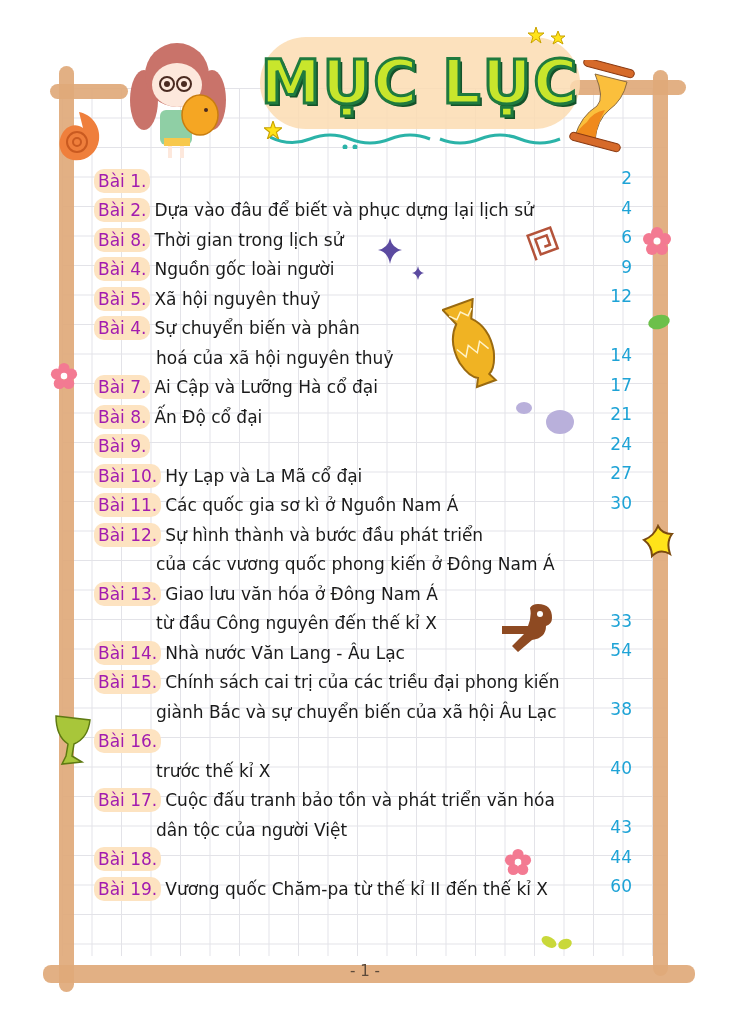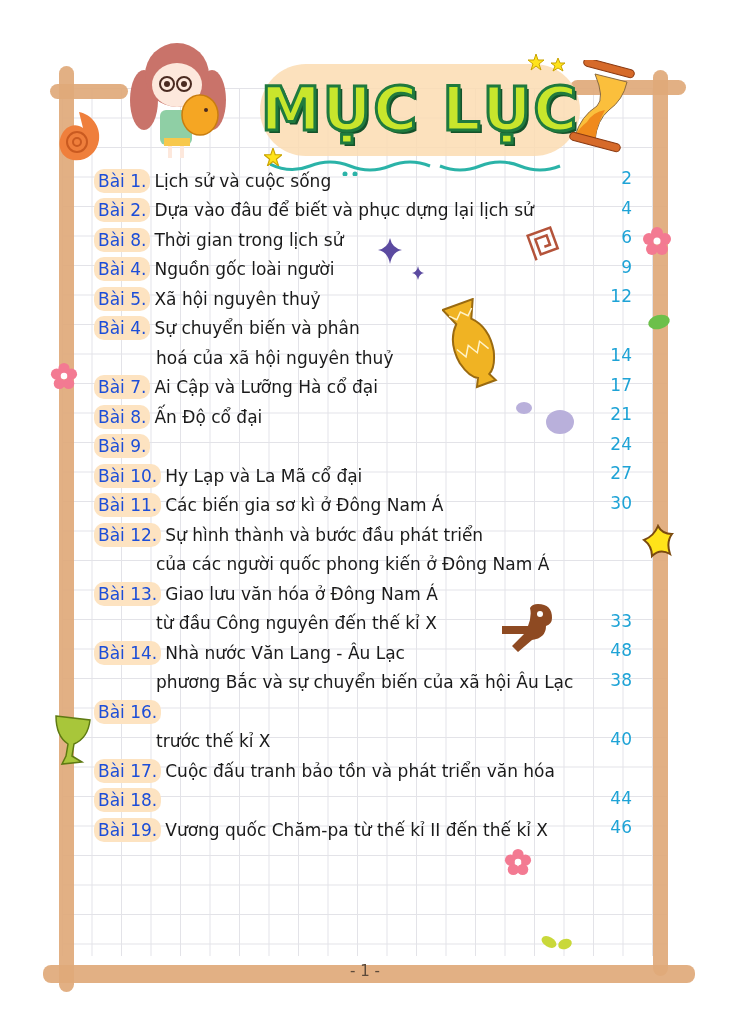--- a/index.html
+++ b/index.html
@@ -15,40 +15,40 @@
     background-size: 29.5px 29.5px;
     background-position: 0 0;
   }
   .stick { position: absolute; background: #e0a97a; border-radius: 8px; opacity: 0.92; }
   .stick.v-left { left: 59px; top: 66px; width: 15px; height: 926px; }
   .stick.v-right { left: 653px; top: 70px; width: 15px; height: 906px; }
   .stick.h-top-left { left: 50px; top: 84px; width: 78px; height: 15px; }
   .stick.h-top-right { left: 570px; top: 80px; width: 116px; height: 15px; }
   .stick.h-bottom { left: 43px; top: 965px; width: 652px; height: 18px; }
 
-  .title-wrap { position: absolute; left: 250px; top: 56px; width: 340px; height: 120px; }
+  .title-wrap { position: absolute; left: 250px; top: 29px; width: 340px; height: 120px; }
   .title-cloud {
     position: absolute; left: 10px; top: 8px; width: 320px; height: 92px;
     background: #fcdcb2; border-radius: 46px; opacity: 0.85;
   }
   .title-text {
     position: absolute; left: 0; top: 18px; width: 340px; text-align: center;
     font-family: "DejaVu Sans", sans-serif; font-weight: bold; font-size: 60px; letter-spacing: 2px;
     color: #c8e62c;
     -webkit-text-stroke: 3px #1f7a3e;
     text-shadow: 3px 3px 0 #14522a;
   }
   .title-wave { position: absolute; left: 20px; top: 100px; width: 300px; height: 20px; }
 
   .toc { position: absolute; left: 96px; top: 166px; width: 540px; }
   .row { position: relative; height: 29.5px; display: flex; align-items: center; }
   .badge {
     display: inline-block; background: #fde3c1; border-radius: 10px;
     padding: 0 4px; margin-left: -2px; height: 24px; line-height: 24px;
-    font-family: "DejaVu Sans", sans-serif; font-size: 17px; color: #1d4ed8; white-space: nowrap;
+    font-family: "DejaVu Sans", sans-serif; font-size: 17px; color: #a21caf; white-space: nowrap;
   }
   .title {
     font-family: "DejaVu Sans", sans-serif; font-size: 17px; color: #1a1a1a; white-space: nowrap;
     margin-left: 4px;
   }
   .title.cont { margin-left: 60px; }
   .page {
     position: absolute; right: 4px; top: 2px;
     font-family: "DejaVu Sans", sans-serif; font-size: 17px; color: #1ea3d6; text-align: right; width: 40px;
   }
@@ -189,21 +189,20 @@
   <ellipse cx="13" cy="10" rx="11" ry="7" transform="rotate(-15 13 10)" fill="#6cc04a"></ellipse>
 </svg>
 <svg class="deco" style="left:540px;top:934px" width="36" height="18" viewBox="0 0 36 18">
   <ellipse cx="9" cy="8" rx="8" ry="5" transform="rotate(30 9 8)" fill="#c9d83a"></ellipse>
   <ellipse cx="25" cy="10" rx="7" ry="5" transform="rotate(-20 25 10)" fill="#c9d83a"></ellipse>
 </svg>
 
 <div class="toc" id="toc">
     <div class="row">
       <span class="badge">Bài 1.</span>
-      <span class="title">Lịch sử và cuộc sống</span>
       <span class="page">2</span>
     </div>
     <div class="row">
       <span class="badge">Bài 2.</span>
       <span class="title">Dựa vào đâu để biết và phục dựng lại lịch sử</span>
       <span class="page">4</span>
     </div>
     <div class="row">
       <span class="badge">Bài 8.</span>
       <span class="title">Thời gian trong lịch sử</span>
@@ -241,62 +240,70 @@
       <span class="badge">Bài 9.</span>
       <span class="page">24</span>
     </div>
     <div class="row">
       <span class="badge">Bài 10.</span>
       <span class="title">Hy Lạp và La Mã cổ đại</span>
       <span class="page">27</span>
     </div>
     <div class="row">
       <span class="badge">Bài 11.</span>
-      <span class="title">Các biến gia sơ kì ở Đông Nam Á</span>
+      <span class="title">Các quốc gia sơ kì ở Nguồn Nam Á</span>
       <span class="page">30</span>
     </div>
     <div class="row">
       <span class="badge">Bài 12.</span>
       <span class="title">Sự hình thành và bước đầu phát triển</span>
     </div>
     <div class="row">
-      <span class="title cont">của các người quốc phong kiến ở Đông Nam Á</span>
+      <span class="title cont">của các vương quốc phong kiến ở Đông Nam Á</span>
     </div>
     <div class="row">
       <span class="badge">Bài 13.</span>
       <span class="title">Giao lưu văn hóa ở Đông Nam Á</span>
     </div>
     <div class="row">
       <span class="title cont">từ đầu Công nguyên đến thế kỉ X</span>
       <span class="page">33</span>
     </div>
     <div class="row">
       <span class="badge">Bài 14.</span>
       <span class="title">Nhà nước Văn Lang - Âu Lạc</span>
-      <span class="page">48</span>
-    </div>
-    <div class="row">
-      <span class="title cont">phương Bắc và sự chuyển biến của xã hội Âu Lạc</span>
+      <span class="page">54</span>
+    </div>
+    <div class="row">
+      <span class="badge">Bài 15.</span>
+      <span class="title">Chính sách cai trị của các triều đại phong kiến</span>
+    </div>
+    <div class="row">
+      <span class="title cont">giành Bắc và sự chuyển biến của xã hội Âu Lạc</span>
       <span class="page">38</span>
     </div>
     <div class="row">
       <span class="badge">Bài 16.</span>
     </div>
     <div class="row">
       <span class="title cont">trước thế kỉ X</span>
       <span class="page">40</span>
     </div>
     <div class="row">
       <span class="badge">Bài 17.</span>
       <span class="title">Cuộc đấu tranh bảo tồn và phát triển văn hóa</span>
     </div>
     <div class="row">
+      <span class="title cont">dân tộc của người Việt</span>
+      <span class="page">43</span>
+    </div>
+    <div class="row">
       <span class="badge">Bài 18.</span>
       <span class="page">44</span>
     </div>
     <div class="row">
       <span class="badge">Bài 19.</span>
       <span class="title">Vương quốc Chăm-pa từ thế kỉ II đến thế kỉ X</span>
-      <span class="page">46</span>
+      <span class="page">60</span>
     </div>
   </div>
 
 <div class="footer-page">- 1 -</div>
 
 </body></html>

